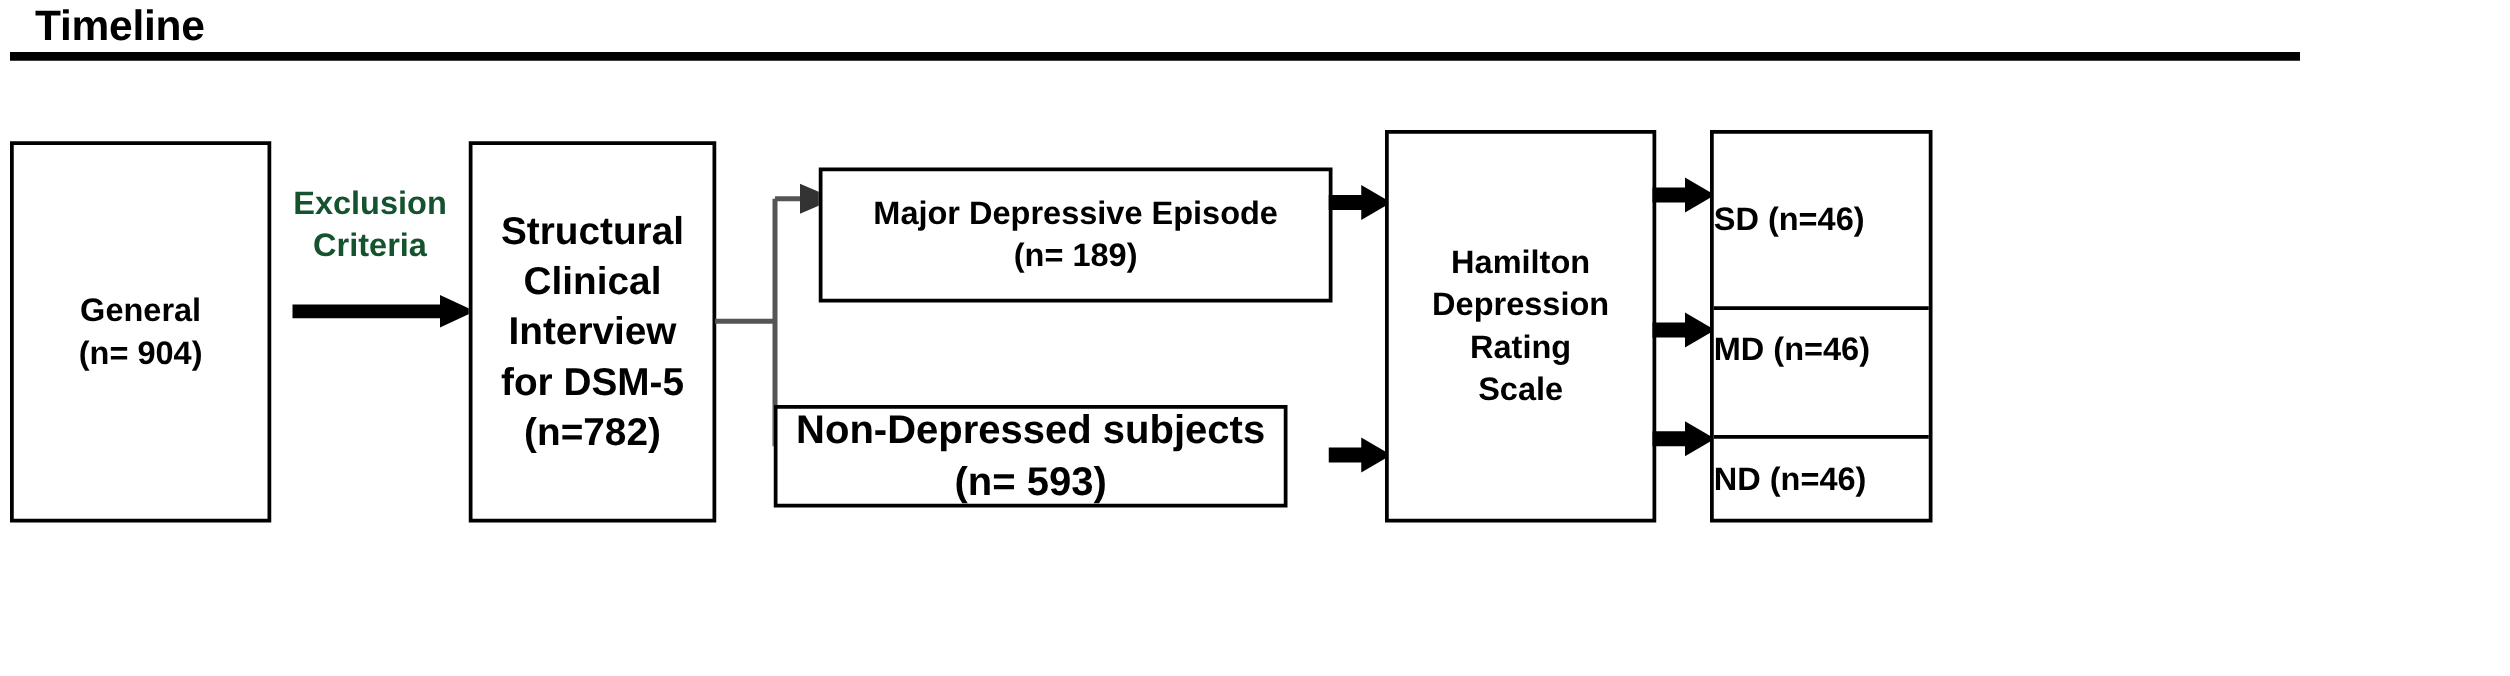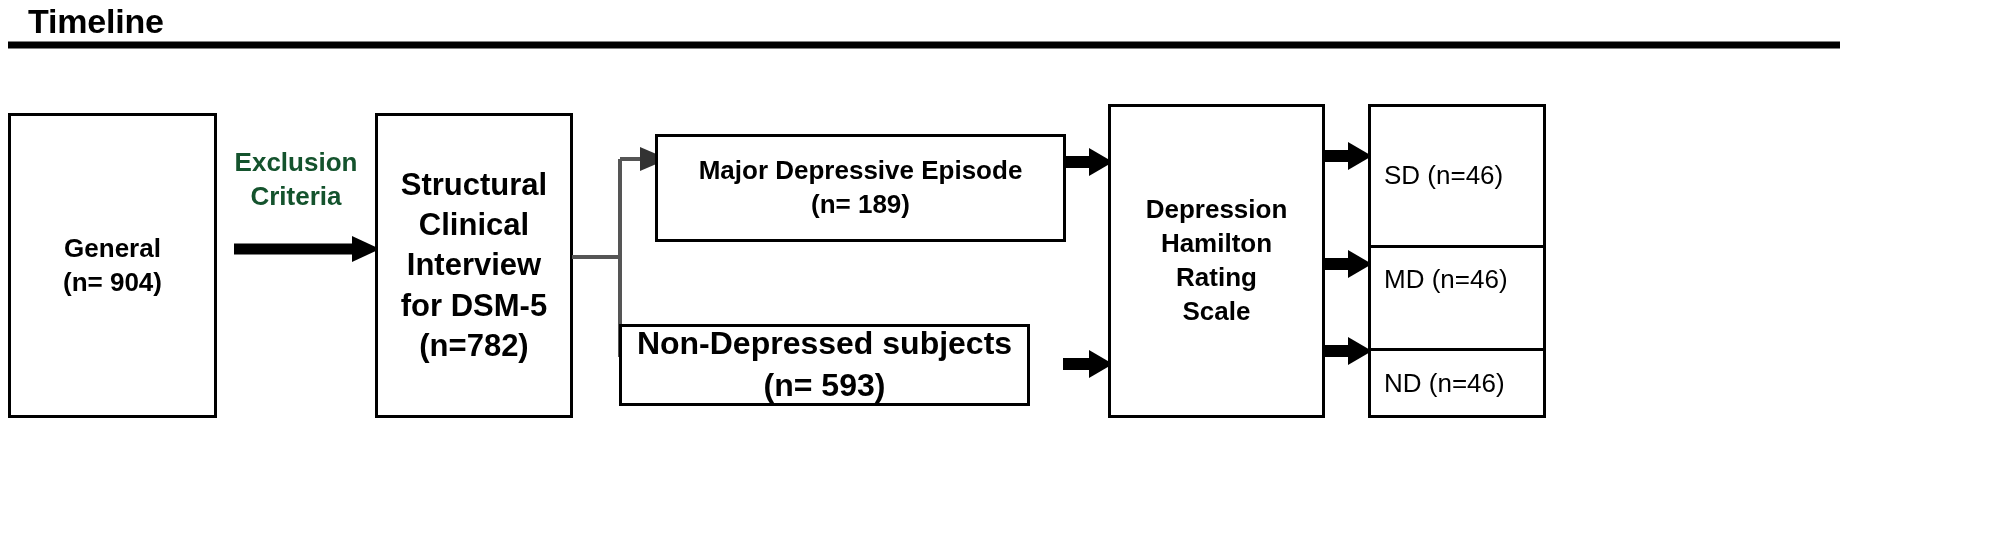--- a/index.html
+++ b/index.html
@@ -74,24 +74,23 @@
     border: 3px solid #000000;
     background: #ffffff;
     display: flex;
     flex-direction: column;
   }
   #group-right .rrow {
     flex: 1 1 0;
     display: flex;
     align-items: center;
     justify-content: flex-start;
-    padding-left: 13px;
     box-sizing: border-box;
     font-size: 26px;
-    font-weight: normal;
+    font-weight: bold;
     color: #000000;
     white-space: nowrap;
     margin-top: 37px;
   }
   #group-right .rrow + .rrow { border-top: 3px solid #000000; }
 
   
   #exclusion-label {
     position: absolute;
     left: 222px;
@@ -187,22 +186,22 @@
     <polygon points="26,2 50,16 26,30" fill="#000000"></polygon>
   </svg>
 
   <svg class="arrow-svg" id="arrow-nd-hdrs" viewBox="0 0 50 32">
     <line x1="0" y1="16" x2="28" y2="16" stroke="#000000" stroke-width="12"></line>
     <polygon points="26,2 50,16 26,30" fill="#000000"></polygon>
   </svg>
 
   <div class="fbox" id="box-hdrs">
     <span class="lines">
+      <span class="ln">Hamilton</span>
       <span class="ln">Depression</span>
-      <span class="ln">Hamilton</span>
       <span class="ln">Rating</span>
       <span class="ln">Scale</span>
     </span>
   </div>
 
   <svg class="arrow-svg" id="arrow-hdrs-sd" viewBox="0 0 50 32">
     <line x1="0" y1="16" x2="28" y2="16" stroke="#000000" stroke-width="12"></line>
     <polygon points="26,2 50,16 26,30" fill="#000000"></polygon>
   </svg>
   <svg class="arrow-svg" id="arrow-hdrs-md" viewBox="0 0 50 32">

